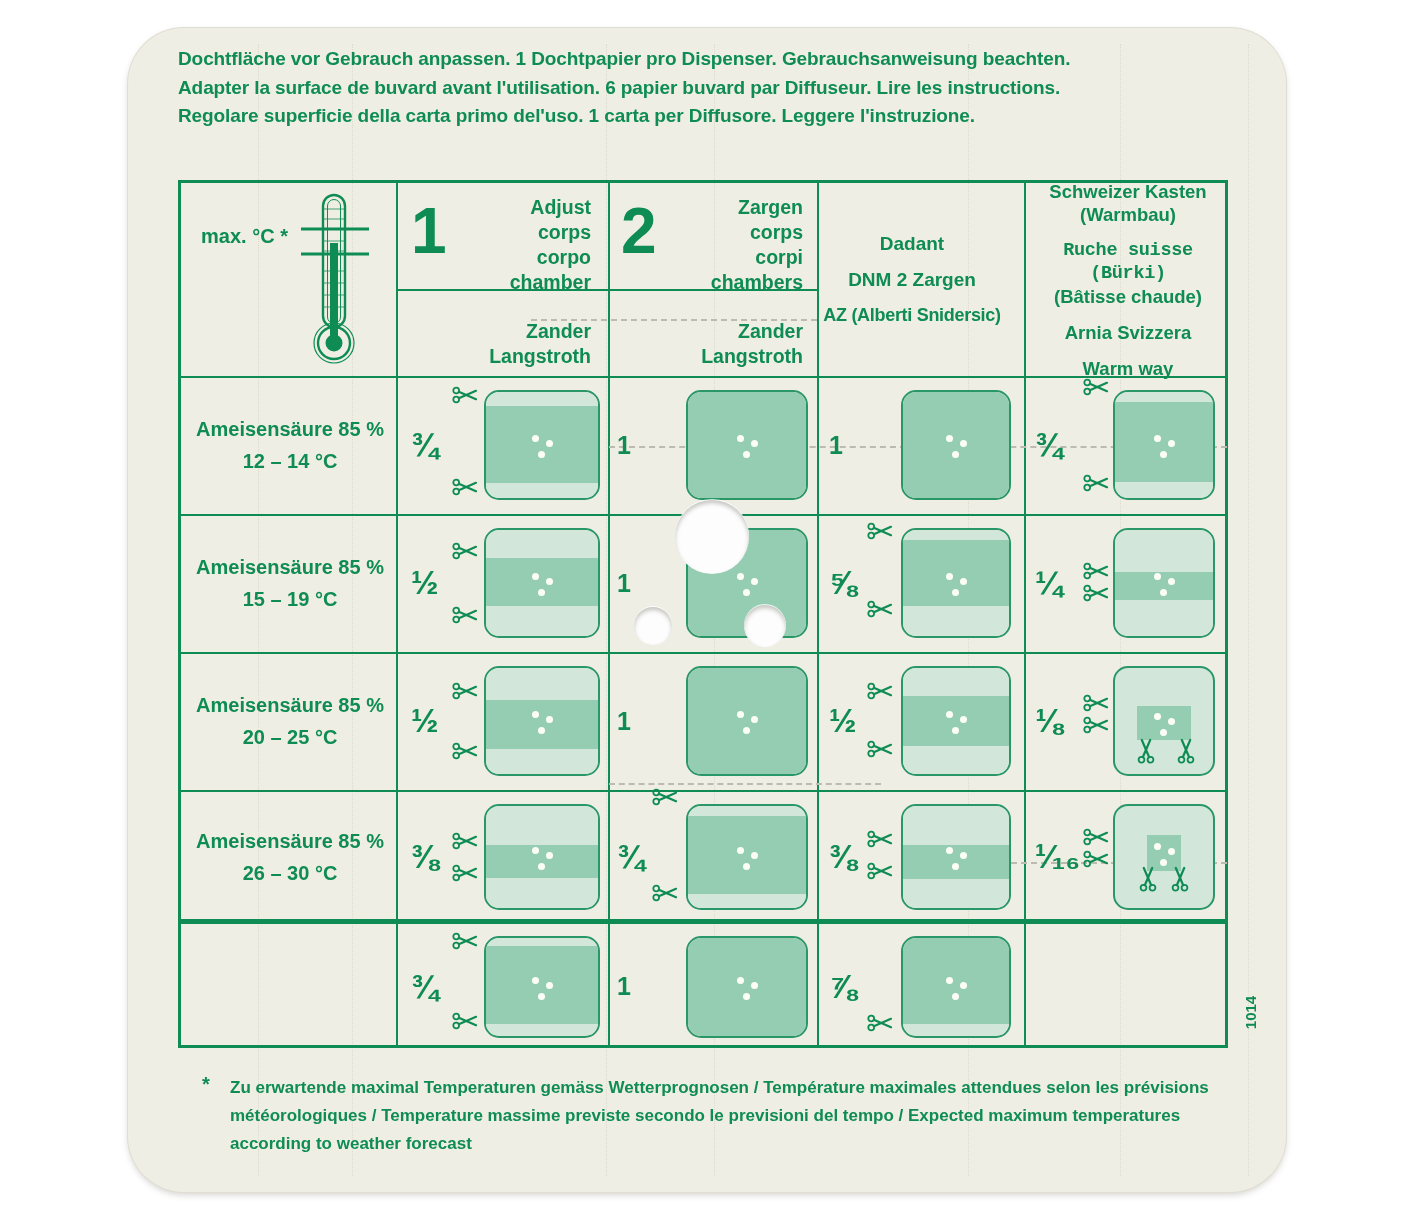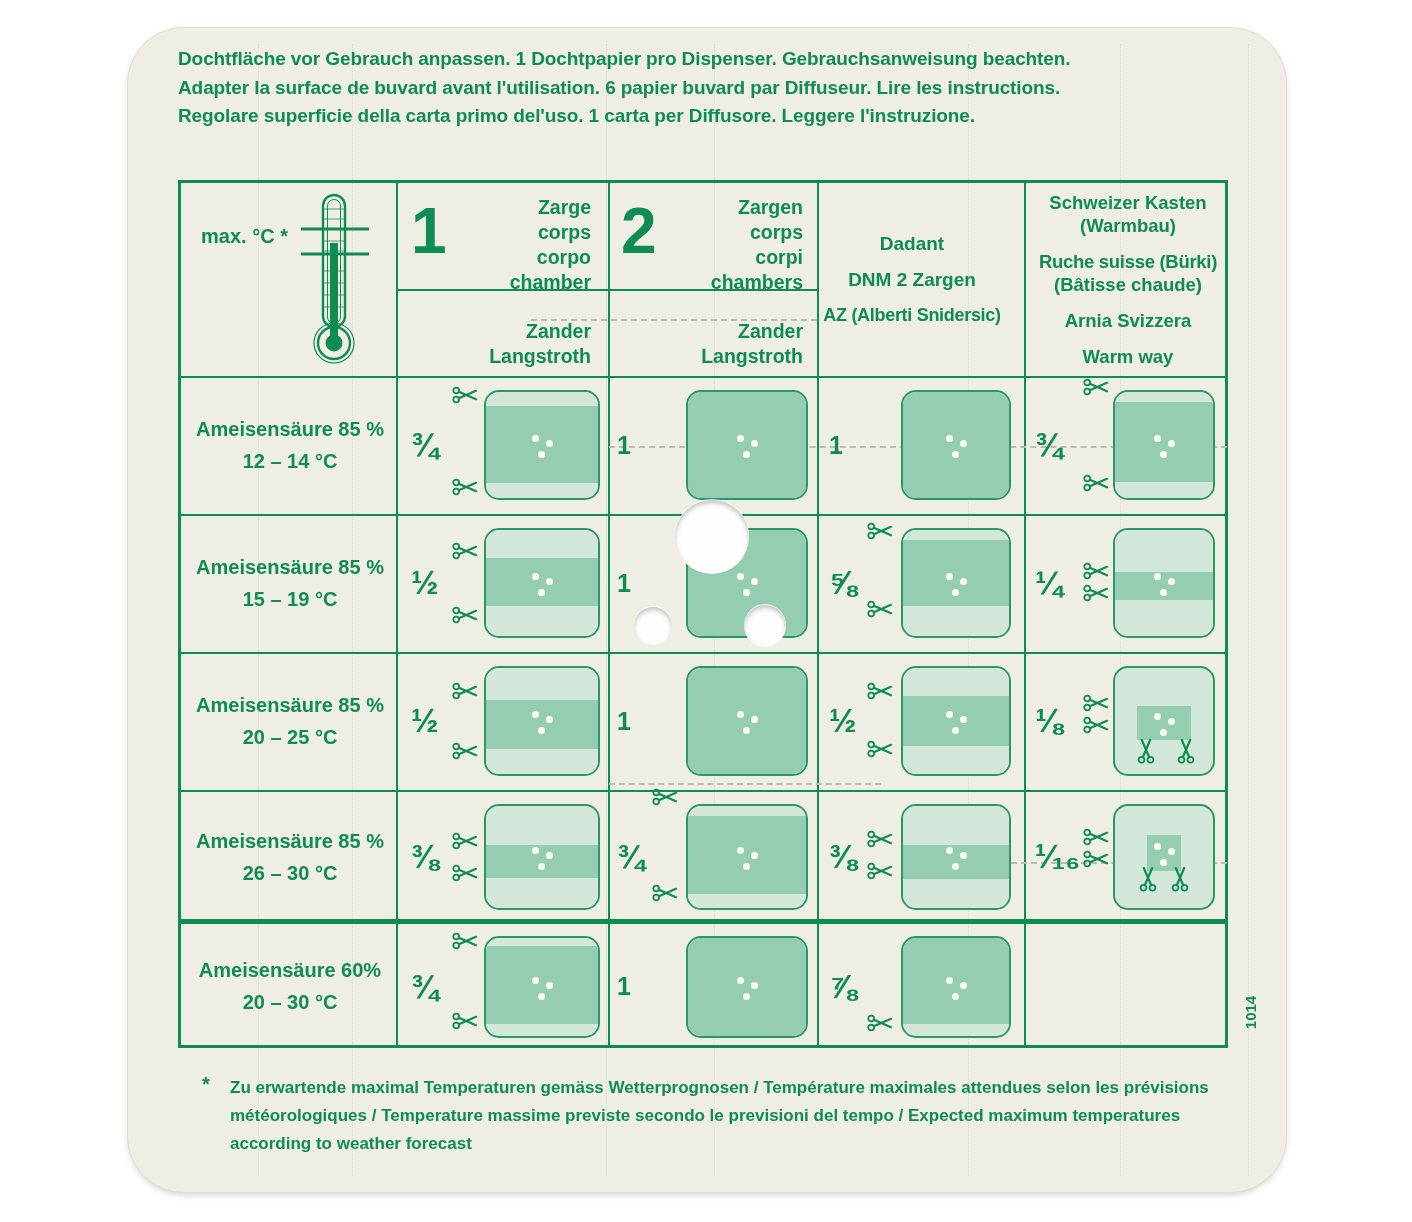--- a/index.html
+++ b/index.html
@@ -117,21 +117,21 @@
         <circle cx="37" cy="152" r="16" stroke-width="2.4"></circle>
         <circle cx="37" cy="152" r="8.5" fill="#0e8c54" stroke="none"></circle>
         <rect x="33" y="52" width="8" height="96" fill="#0e8c54" stroke="none"></rect>
       </g>
     </svg>
 
     <div class="bignum" style="left:230px">1</div>
     <div class="bignum" style="left:440px">2</div>
 
     <div class="rblock" style="left:278px;top:12px;">
-      <div>Zarge</div>
+      <div>Adjust</div>
       <div>corps</div>
       <div>corpo</div>
       <div>chamber</div>
     </div>
     <div class="rblock" style="left:278px;top:136px;">
       <div>Zander</div>
       <div>Langstroth</div>
     </div>
     <div class="rblock" style="left:490px;top:12px;">
       <div>Zargen</div>
@@ -144,21 +144,21 @@
       <div>Langstroth</div>
     </div>
     <div class="cblock" style="left:618px;width:226px;font-size:19px;">
       <div>Dadant</div>
       <div class="mt">DNM 2 Zargen</div>
       <div class="mt" style="font-size:18px;letter-spacing:-0.3px;">AZ (Alberti Snidersic)</div>
     </div>
     <div class="cblock" style="left:844px;width:206px;font-size:18.5px;">
       <div>Schweizer Kasten</div>
       <div>(Warmbau)</div>
-      <div class="mt" style="letter-spacing:-0.3px;">Ruche suisse (Bürki)</div>
+      <div class="mt" style="letter-spacing:-0.3px;font-family:Liberation Mono, monospace;">Ruche suisse (Bürki)</div>
       <div>(Bâtisse chaude)</div>
       <div class="mt">Arnia Svizzera</div>
       <div class="mt">Warm way</div>
     </div>
   <div class="row-label" style="top: 193px; height: 138px;">
         <div>Ameisensäure 85 %</div>
         <div>12 – 14 °C</div>
       </div>
       <div class="frac" style="left: 230px; top: 242px;">¾</div>
       <div class="pad" style="left: 303px; top: 207px; width: 116px; height: 110px;">
@@ -579,24 +579,20 @@
       <div class="scis" style="left: 986px; top: 687px;">
         <svg width="26" height="18" viewBox="0 0 26 18" style="display:block;transform:rotate(-90deg)">
           <g stroke="#0e8c54" fill="none" stroke-linecap="round">
             <circle cx="4.2" cy="4.5" r="2.9" stroke-width="1.8"></circle>
             <circle cx="4.2" cy="13.5" r="2.9" stroke-width="1.8"></circle>
             <line x1="6.8" y1="5.8" x2="24" y2="13.2" stroke-width="2.2"></line>
             <line x1="6.8" y1="12.2" x2="24" y2="4.8" stroke-width="2.2"></line>
           </g>
         </svg>
       </div>
-      <div class="row-label" style="top: 741px; height: 125px;">
-        <div>Ameisensäure 60%</div>
-        <div>20 – 30 °C</div>
-      </div>
       <div class="frac" style="left: 230px; top: 783.5px;">¾</div>
       <div class="pad" style="left: 303px; top: 752.5px; width: 116px; height: 102px;">
         <div class="band-L" style="height: 9%; flex: 0 0 9%;"></div>
         <div class="band-D" style="height: 79%; flex: 0 0 79%;"></div>
         <div class="band-L" style="height: 12%; flex: 0 0 12%;"></div>
         <div class="dot" style="left: calc(50% - 10px); top: calc(50% - 10px);"></div>
         <div class="dot" style="left: calc(50% + 4px); top: calc(50% - 5px);"></div>
         <div class="dot" style="left: calc(50% - 4px); top: calc(50% + 6px);"></div>
       </div>
       <div class="scis" style="left: 271px; top: 748.5px;">

